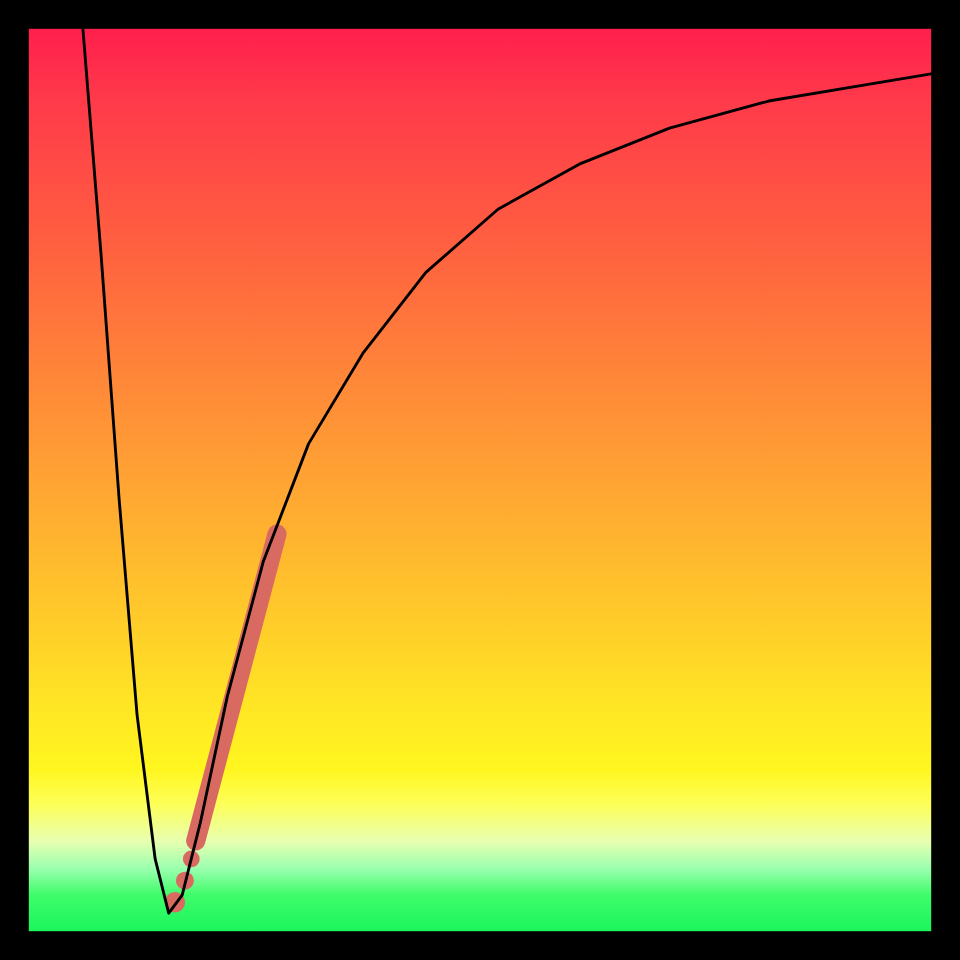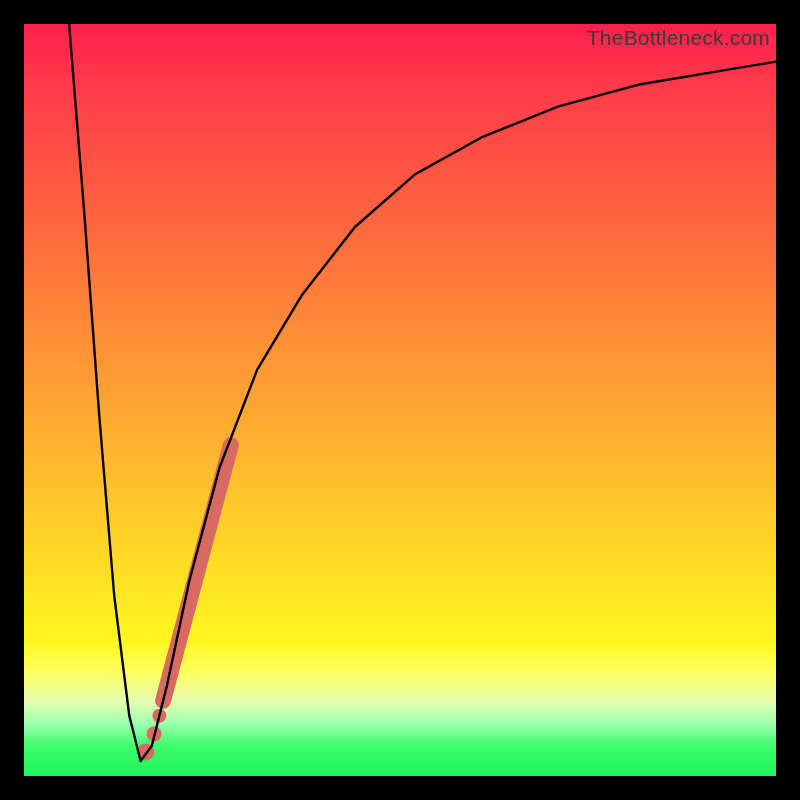--- a/index.html
+++ b/index.html
@@ -75,21 +75,20 @@
   .pink-dot {
     fill: #d96a62;
     stroke: none;
   }
 </style>
 </head>
 <body>
 
 <div class="frame">
   <div class="plot">
-    <div class="watermark">TheBottleneck.com</div>
 
     <svg class="curve" viewBox="0 0 752 752" preserveAspectRatio="none">
 
       <path id="hl-seg" class="pink-stroke" d="M139.1 676.8 L206.8 421.1"></path>
 
       <g id="hl-dots">
           <circle cx="121.8" cy="727.9" r="8.5" class="pink-dot"></circle>
           <circle cx="130.1" cy="709.9" r="7.5" class="pink-dot"></circle>
           <circle cx="135.4" cy="691.8" r="7" class="pink-dot"></circle>
         </g>

